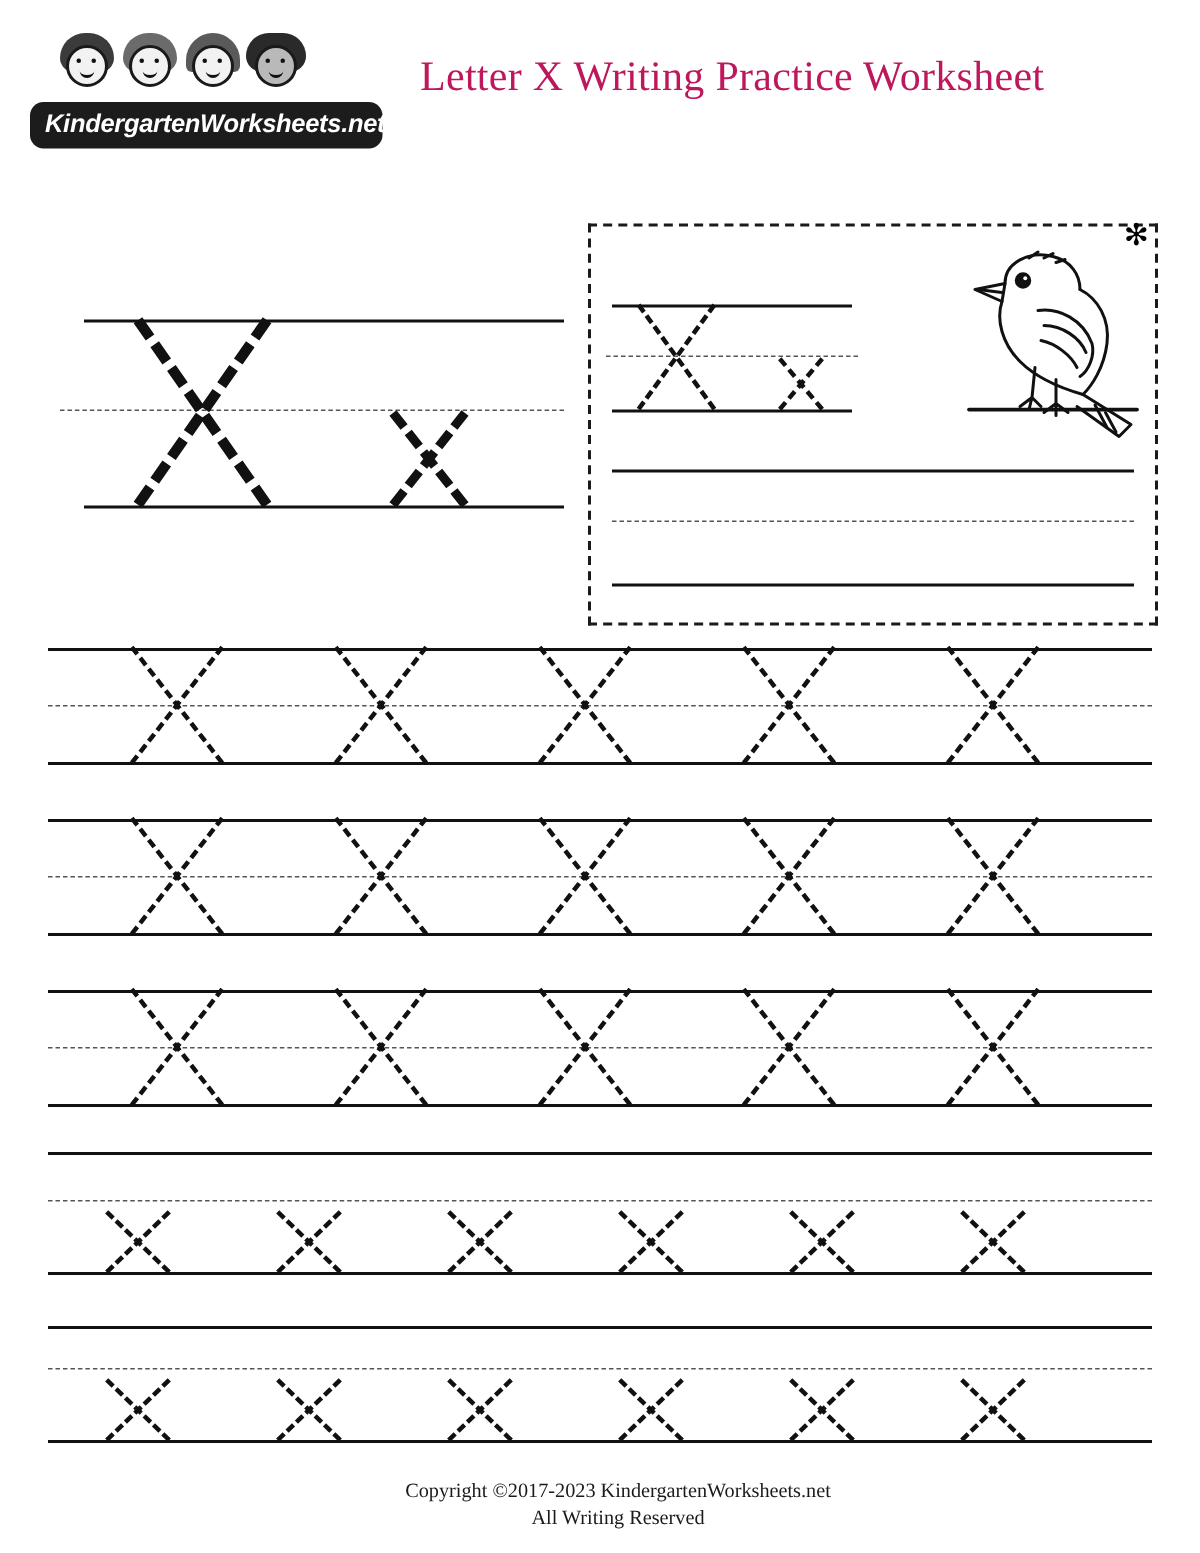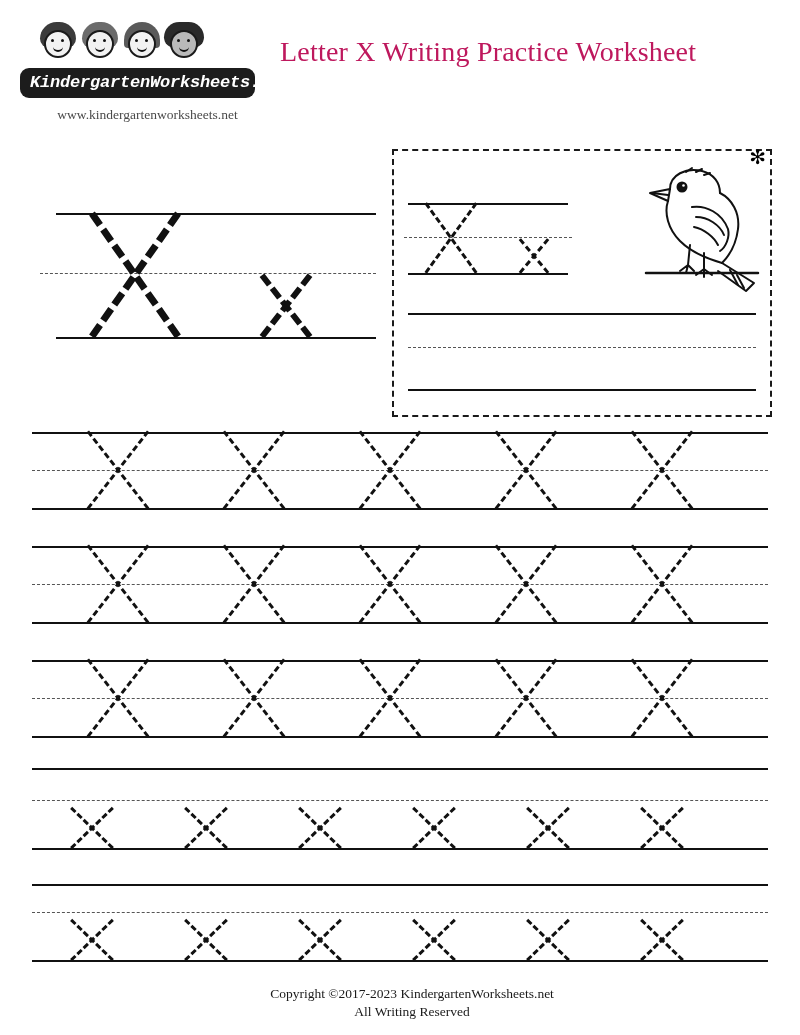--- a/index.html
+++ b/index.html
@@ -96,21 +96,21 @@
     margin-top: 2px;
     background: #1c1c1c;
     border-radius: 9px;
     padding: 5px 10px 6px 10px;
     width: 235px;
     box-sizing: border-box;
     text-align: center;
   }
   .logo-bar span {
     color: #ffffff;
-    font-family: Liberation Mono, monospace;
+    font-family: Liberation Sans, sans-serif;
     font-weight: bold;
     font-style: italic;
     font-size: 17px;
     letter-spacing: -0.2px;
     white-space: nowrap;
   }
   .site-url {
     margin-top: 9px;
     text-align: center;
     width: 255px;
@@ -259,21 +259,20 @@
           <div class="hair"></div>
           <div class="face"></div>
         <div class="eye l"></div>
           <div class="eye r"></div>
           <div class="mouth"></div>
       </div>
     </div>
     <div class="logo-bar">
       <span>KindergartenWorksheets.net</span>
     </div>
-    <div class="site-url">www.kindergartenworksheets.net</div>
   </div>
 
   <div class="worksheet-title">Letter X Writing Practice Worksheet</div>
 
 </div>
 
 <div>
 
   <div class="solid-line" style="left:56px; top:213px; width:320px;"></div>
 

